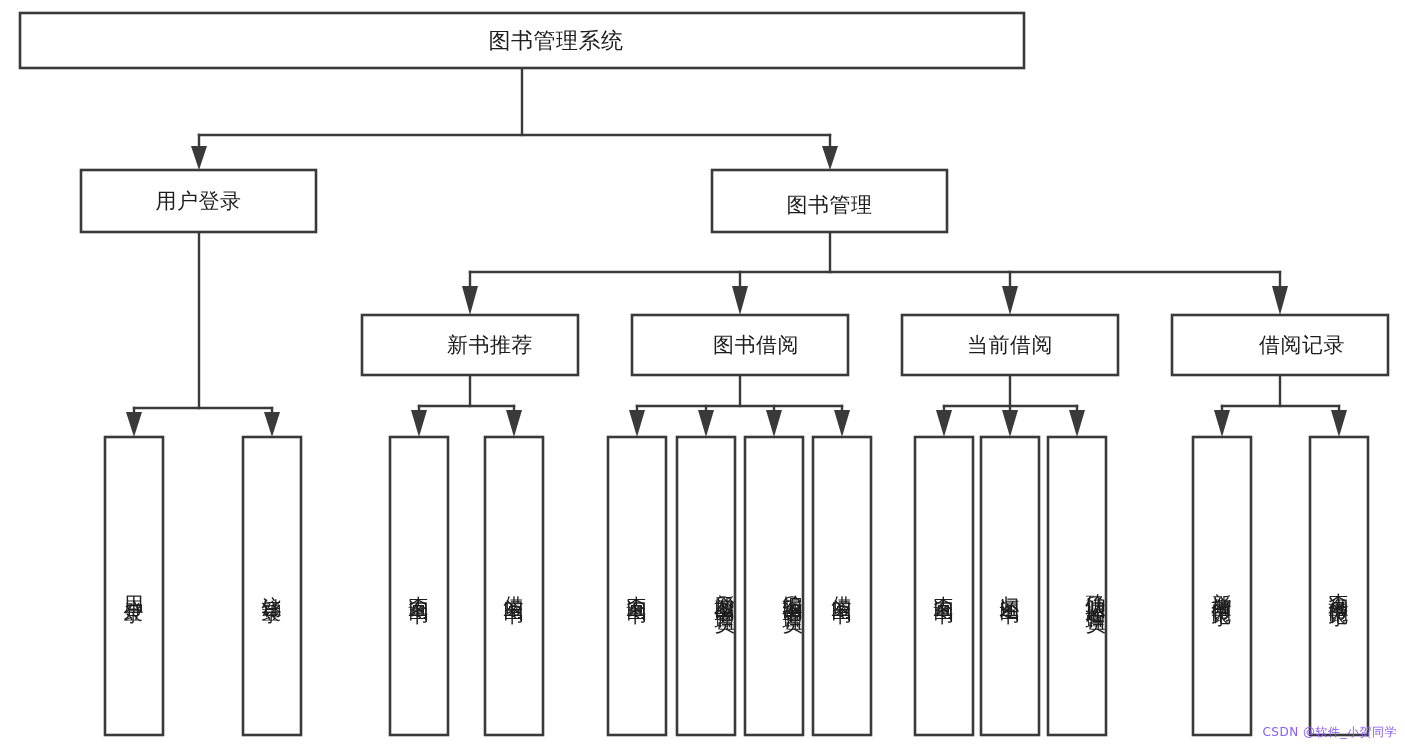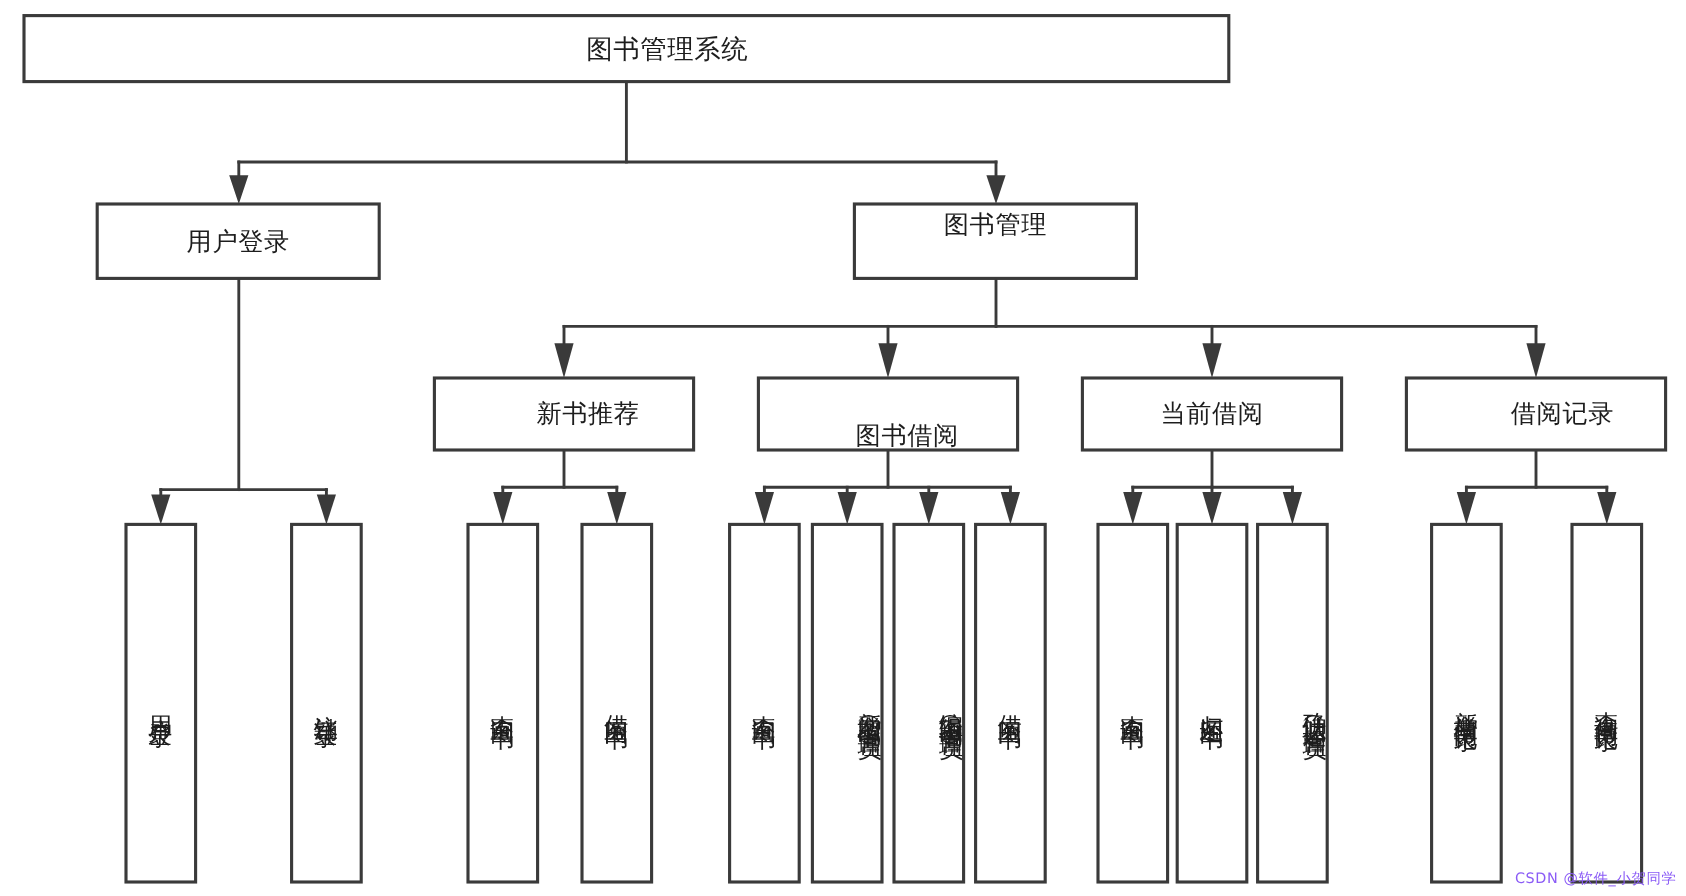--- a/index.html
+++ b/index.html
@@ -189,24 +189,24 @@
     <rect class="node-rect-leaf" x="981" y="437" width="58" height="298"></rect>
     <rect class="node-rect-leaf" x="1048" y="437" width="58" height="298"></rect>
 
     <rect class="node-rect-leaf" x="1193" y="437" width="58" height="298"></rect>
     <rect class="node-rect-leaf" x="1310" y="437" width="58" height="298"></rect>
   </svg>
 
   <div class="node-label-h node-label-root" style="left:20px; top:13px; width:1004px; height:55px;padding-left:34px;">图书管理系统</div>
 
   <div class="node-label-h" style="left:81px; top:170px; width:235px; height:62px;">用户登录</div>
-  <div class="node-label-h" style="left:712px; top:156px; width:235px; height:62px;">图书管理</div>
+  <div class="node-label-h" style="left:712px; top:174px; width:235px; height:62px;">图书管理</div>
 
   <div class="node-label-h" style="left:372px; top:315px; width:236px; height:60px;">新书推荐</div>
-  <div class="node-label-h" style="left:632px; top:333px; width:248px; height:60px;">图书借阅</div>
+  <div class="node-label-h" style="left:632px; top:315px; width:248px; height:60px;">图书借阅</div>
   <div class="node-label-h" style="left:902px; top:315px; width:216px; height:60px;">当前借阅</div>
   <div class="node-label-h" style="left:1172px; top:315px; width:260px; height:60px;">借阅记录</div>
 
   <div class="node-label-v" style="left:105px; top:437px; width:58px; height:298px;">用户登录</div>
   <div class="node-label-v" style="left:243px; top:437px; width:58px; height:298px;">注销登录</div>
 
   <div class="node-label-v" style="left:390px; top:437px; width:58px; height:298px;">查询图书</div>
   <div class="node-label-v" style="left:485px; top:437px; width:58px; height:298px;">借阅图书</div>
 
   <div class="node-label-v" style="left:608px; top:437px; width:58px; height:298px;">查询图书</div>

